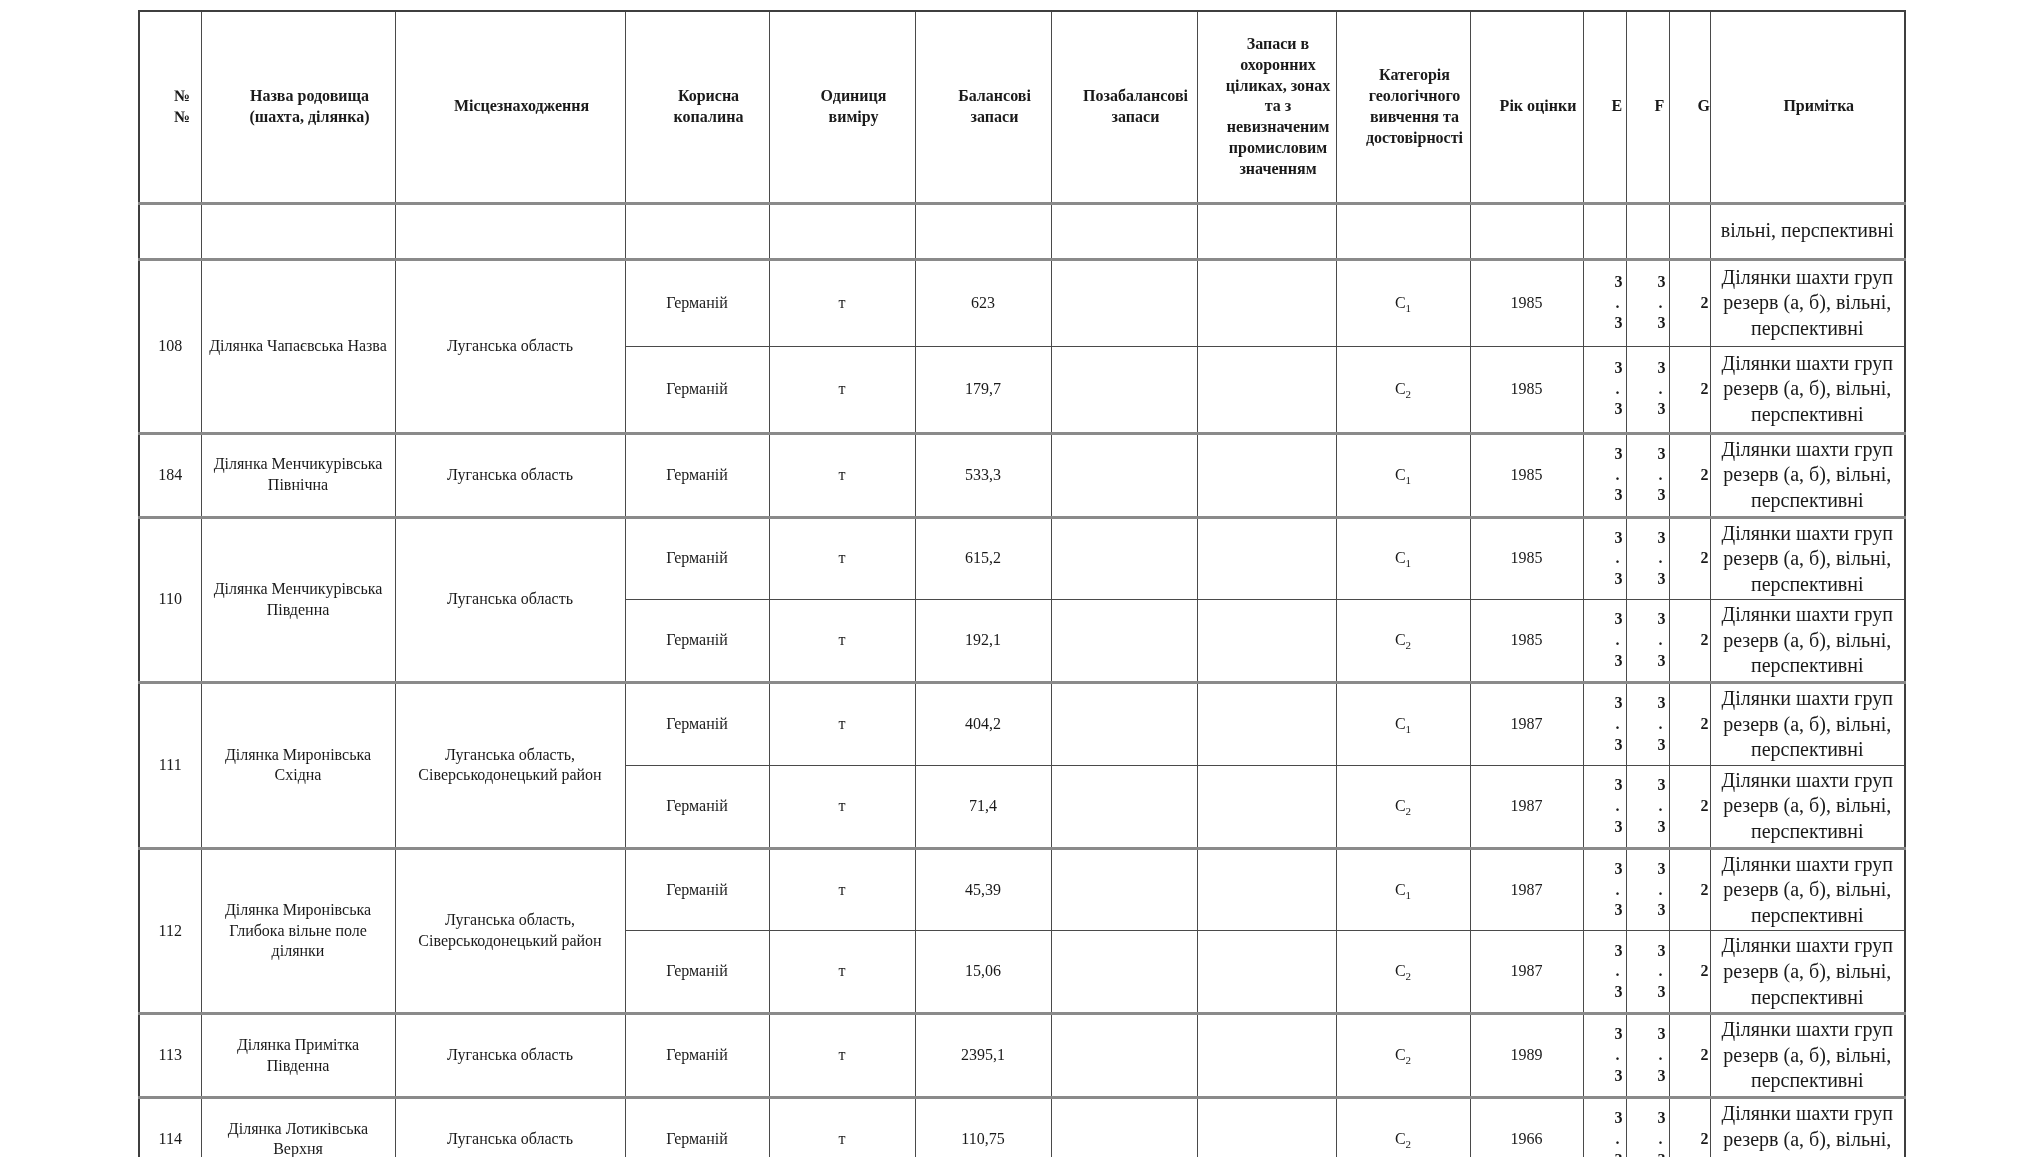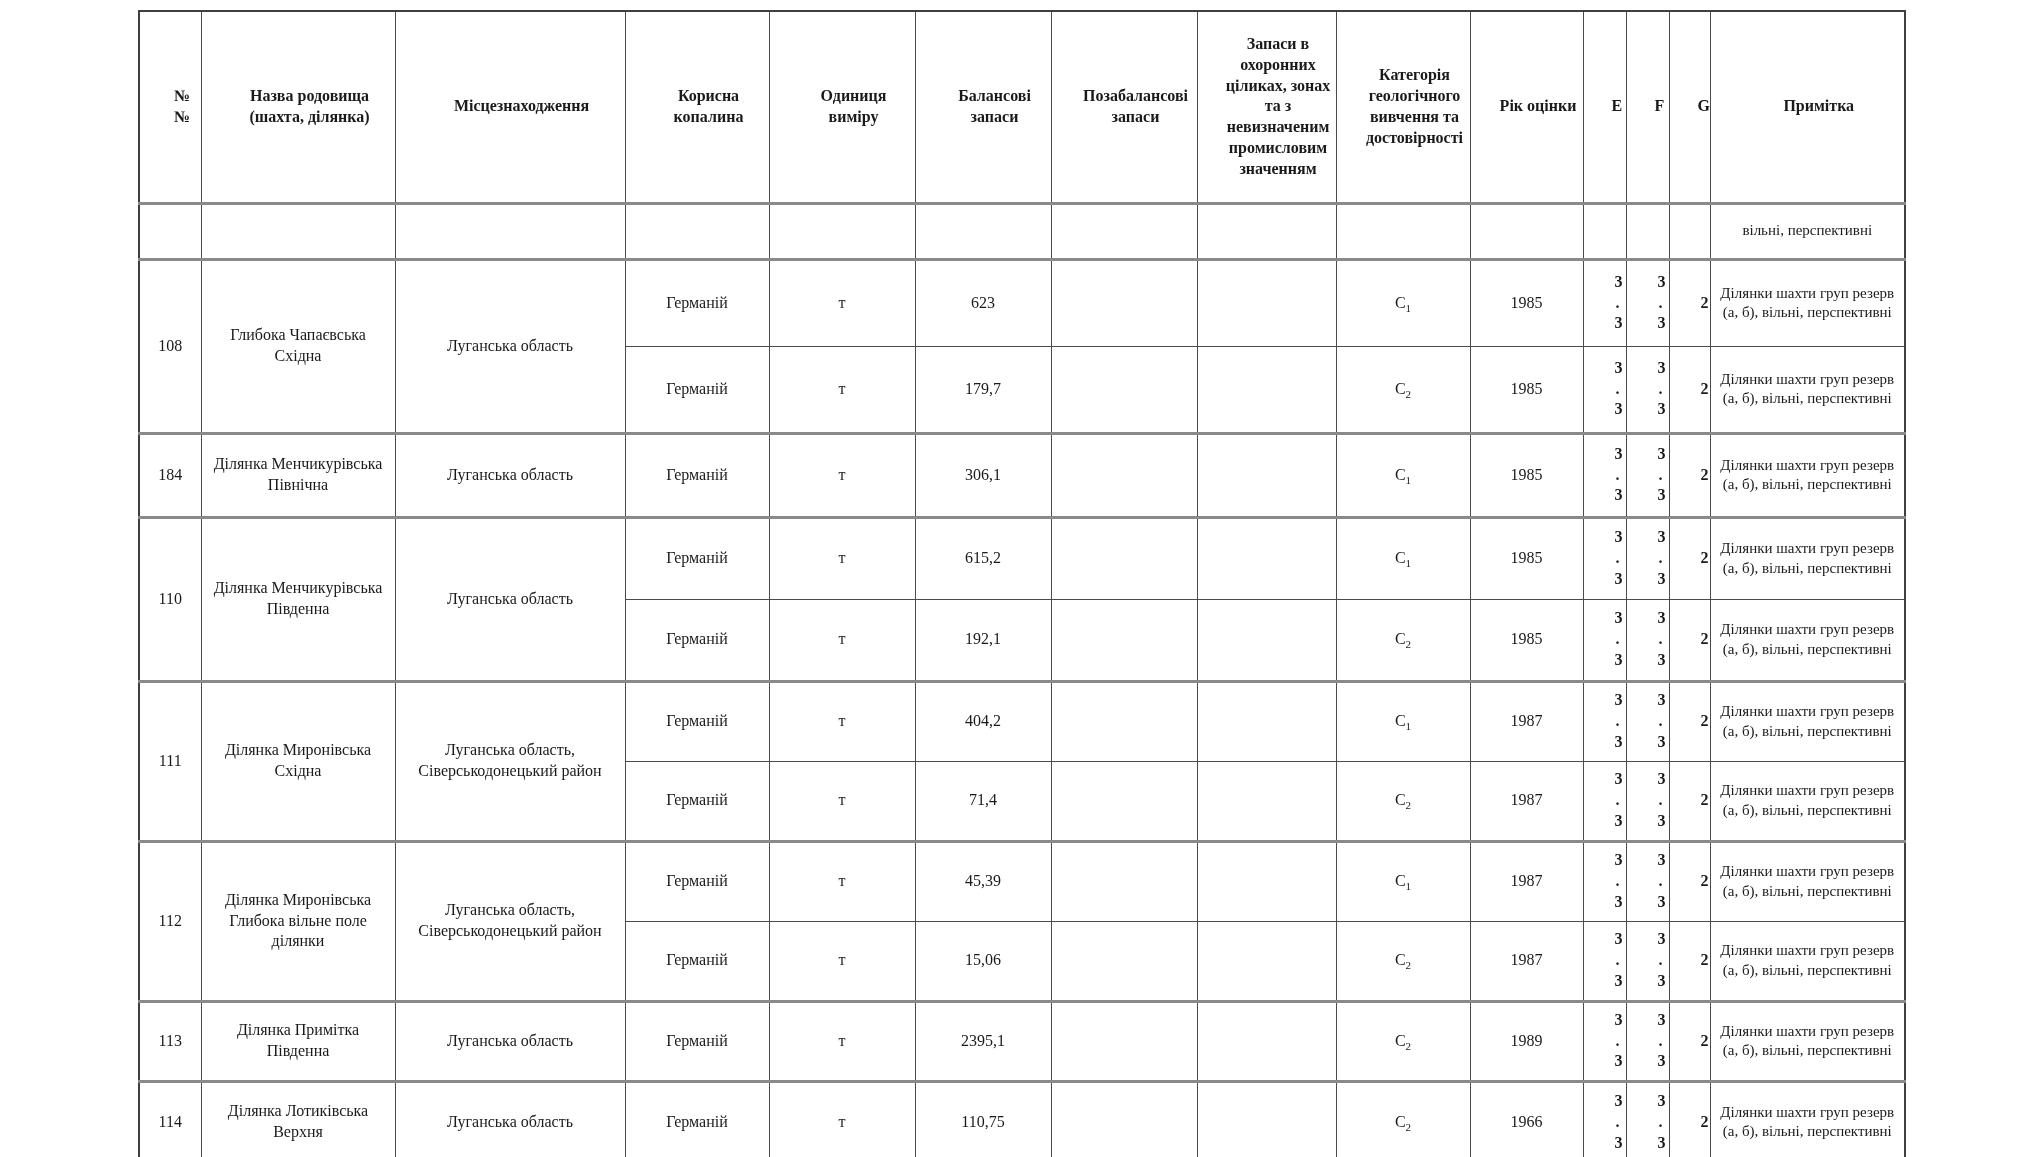--- a/index.html
+++ b/index.html
@@ -15,21 +15,21 @@
   }
   td,th {
     border:1px solid #4a4a4a;
     text-align:center; vertical-align:middle;
     padding:2px 5px; font-size:16px; line-height:1.3;
     overflow:hidden; word-wrap:break-word;
   }
   th { font-weight:bold;padding-left:28px; }
   tr.group-start td, tr.group-start th { border-top:3px solid #8a8a8a; }
   tr.hdr th { border-bottom:3px solid #8a8a8a; }
-  td.c-note { font-size:15px; line-height:1.28; }
+  td.c-note { font-size:20px; line-height:1.28; }
   td.c-efg { font-weight:bold;padding-left:31px; }
   sub { font-size:11px; line-height:0; }
 </style>
 </head>
 <body>
 
 <table class="reserves">
   <colgroup>
     <col style="width:62px">
       <col style="width:194px">
@@ -77,21 +77,21 @@
     <td></td>
     <td></td>
     <td class="c-efg"></td>
     <td class="c-efg"></td>
     <td class="c-efg"></td>
     <td class="c-note">вільні, перспективні</td>
   </tr>
 
   <tr class="group-start" style="height:87px">
     <td rowspan="2">108</td>
-    <td rowspan="2">Глибока Чапаєвська Східна</td>
+    <td rowspan="2">Ділянка Чапаєвська Назва</td>
     <td rowspan="2">Луганська область</td>
     <td>Германій</td>
     <td>т</td>
     <td>623</td>
     <td></td>
     <td></td>
     <td><span>С</span><sub>1</sub></td>
     <td>1985</td>
     <td class="c-efg">3.3</td>
     <td class="c-efg">3.3</td>
@@ -111,21 +111,21 @@
     <td class="c-efg">2</td>
     <td class="c-note">Ділянки шахти груп резерв (а, б), вільні, перспективні</td>
   </tr>
 
   <tr class="group-start" style="height:84px">
     <td>184</td>
     <td>Ділянка Менчикурівська Північна</td>
     <td>Луганська область</td>
     <td>Германій</td>
     <td>т</td>
-    <td>306,1</td>
+    <td>533,3</td>
     <td></td>
     <td></td>
     <td><span>С</span><sub>1</sub></td>
     <td>1985</td>
     <td class="c-efg">3.3</td>
     <td class="c-efg">3.3</td>
     <td class="c-efg">2</td>
     <td class="c-note">Ділянки шахти груп резерв (а, б), вільні, перспективні</td>
   </tr>
 

